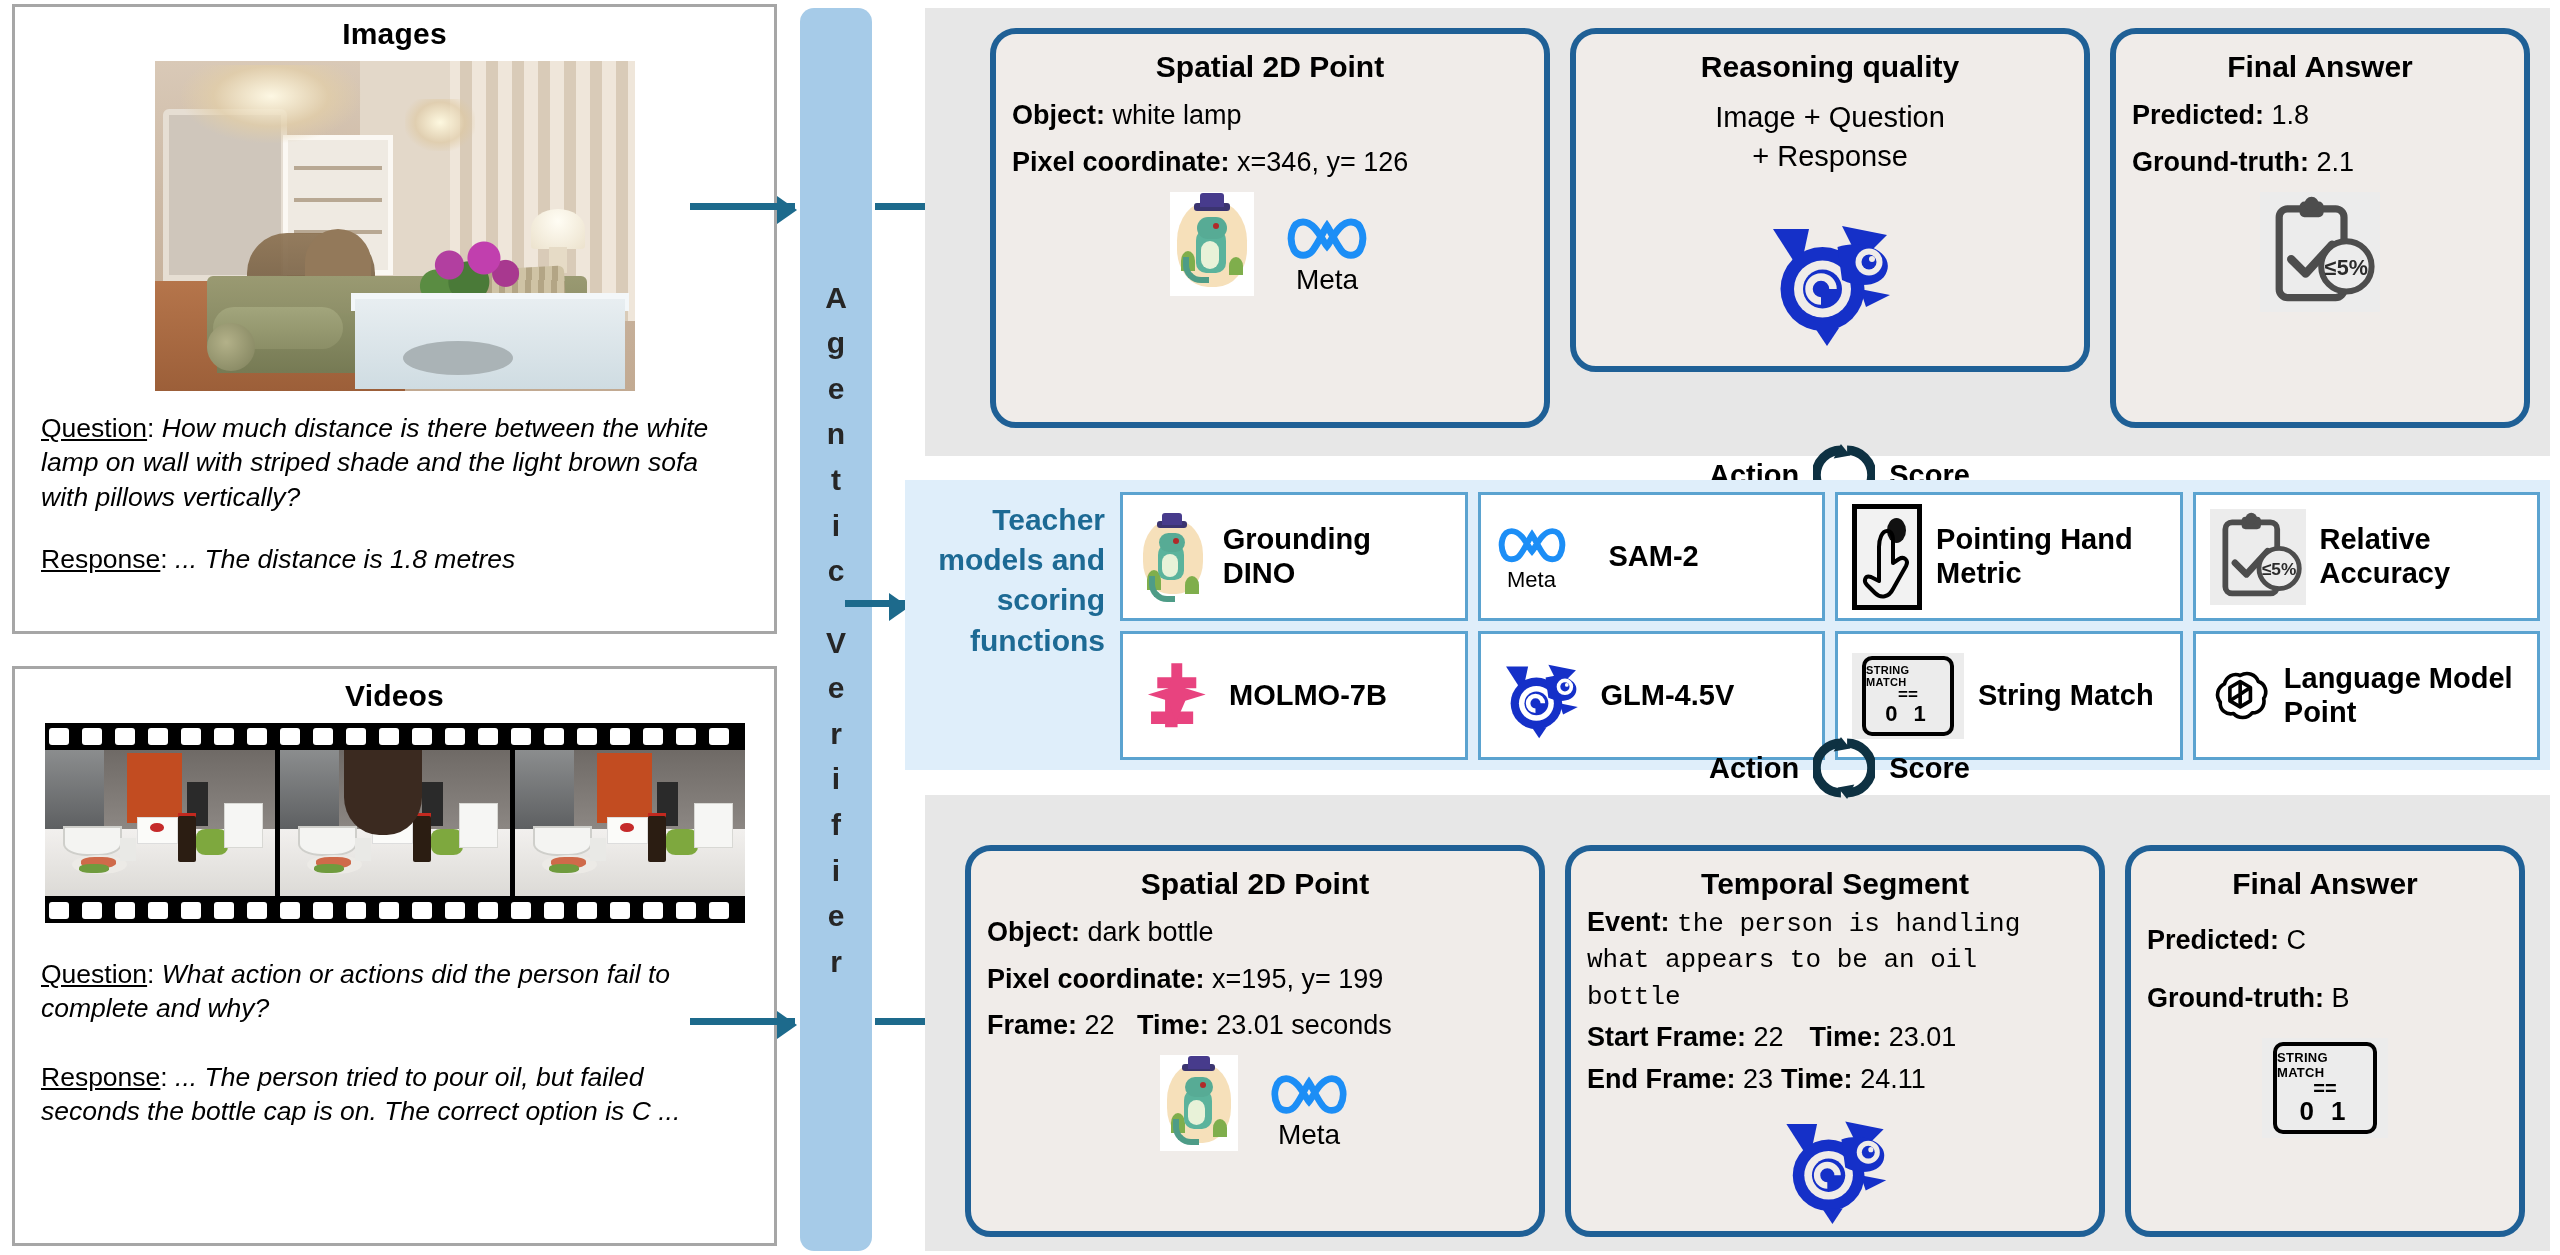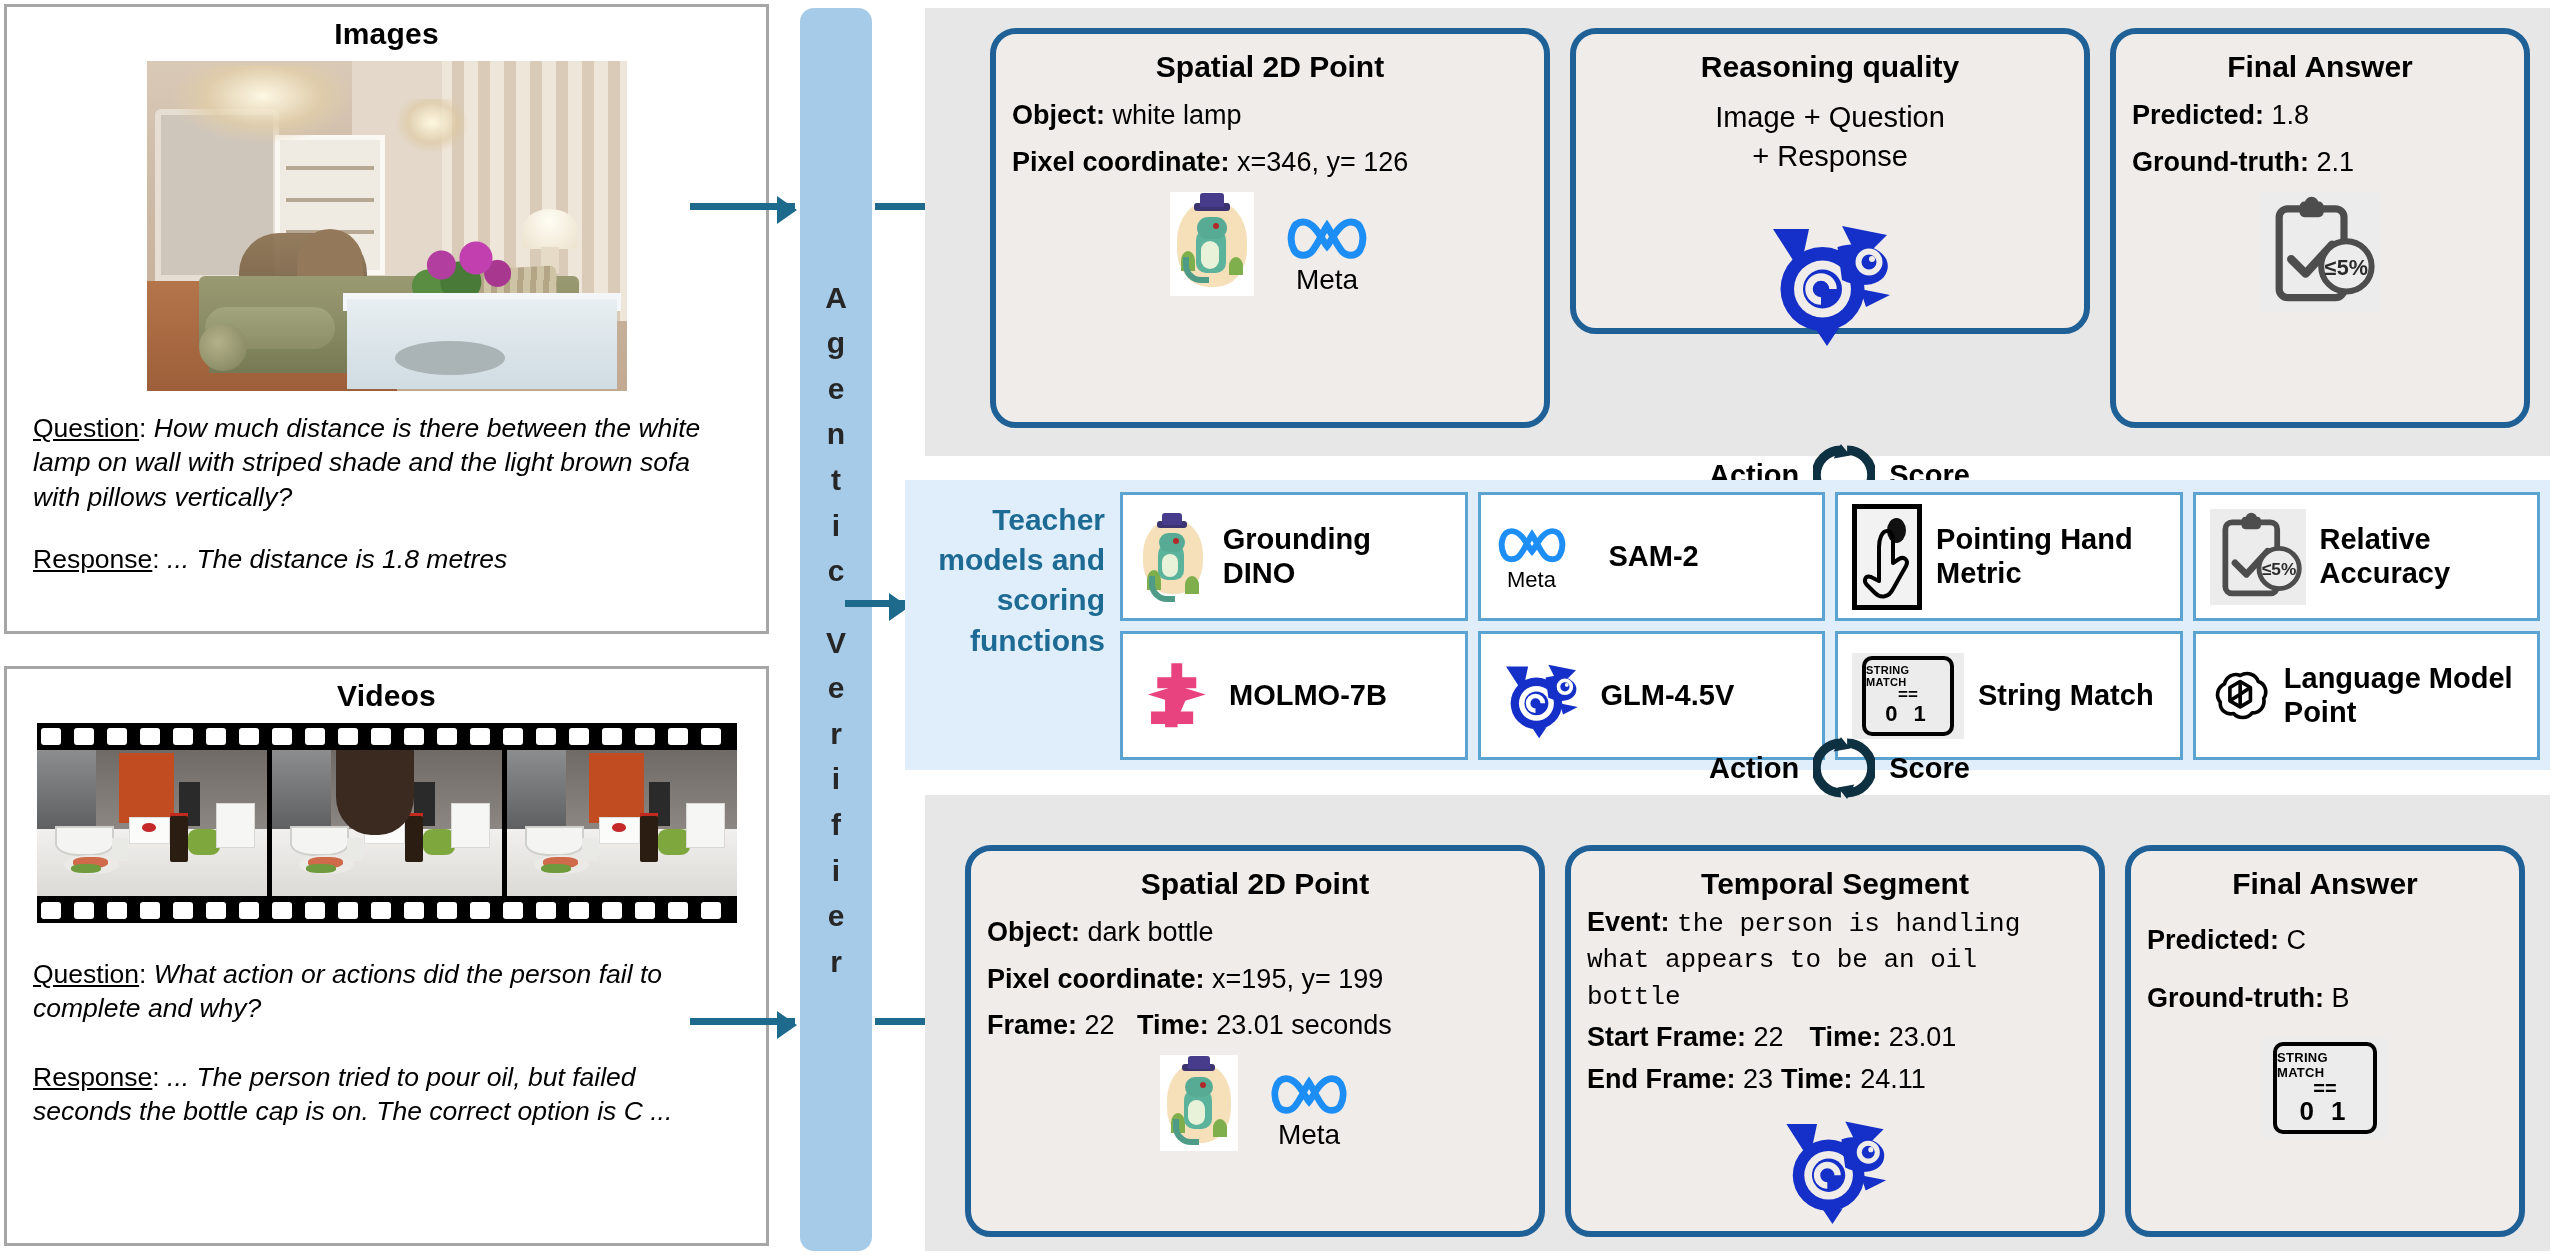--- a/index.html
+++ b/index.html
@@ -6,21 +6,21 @@
   body{
     width:2560px;height:1255px;
     font-family:"Liberation Sans", sans-serif;
     color:#000;
     overflow:hidden;
     position:relative;
   }
   .root{position:relative;width:2560px;height:1255px;}
 
   
-  .left-col{position:absolute;left:4px;top:4px;width:775px;height:1247px;padding-left:48px;}
+  .left-col{position:absolute;left:12px;top:4px;width:775px;height:1247px;padding-left:48px;}
 
   .io-panel{
     position:absolute;left:0;
     width:765px;
     border:3px solid #a6a6a6;
     background:#fff;
     box-sizing:border-box;
   }
   #images-panel{top:0;height:630px;}
   #videos-panel{top:662px;height:580px;}
@@ -129,21 +129,21 @@
     padding:10px 16px;
   }
   .card-title{text-align:center;font-weight:bold;font-size:30px;margin:6px 0 14px;}
   .row{font-size:27px;line-height:1.32;margin:11px 0;}
   .row b{font-weight:bold;}
   .center-text{text-align:center;font-size:29px;line-height:1.35;}
   .logorow{display:flex;align-items:flex-end;justify-content:center;gap:30px;margin-top:12px;}
 
   
   #card-sp-top{left:990px;top:28px;width:560px;height:400px;}
-  #card-rq{left:1570px;top:28px;width:520px;height:306px;}
+  #card-rq{left:1570px;top:28px;width:520px;height:344px;}
   #card-fa-top{left:2110px;top:28px;width:420px;height:400px;}
   
   #card-sp-bot{left:965px;top:845px;width:580px;height:392px;}
   #card-ts{left:1565px;top:845px;width:540px;height:392px;}
   #card-fa-bot{left:2125px;top:845px;width:400px;height:392px;}
 
   .mono{font-family:"Liberation Mono", monospace;font-size:26px;}
 
   
   .cycle{position:absolute;display:flex;align-items:center;gap:14px;font-weight:bold;font-size:29px;margin-left:24px;}

